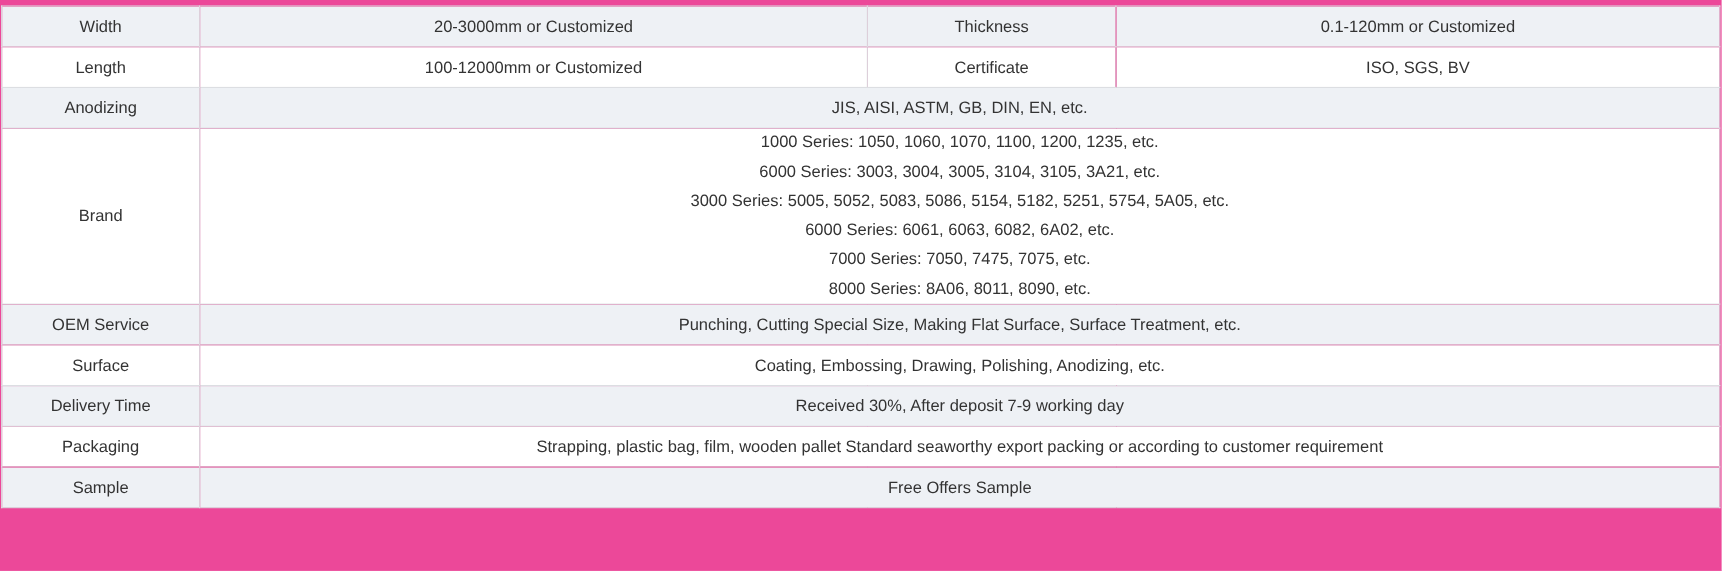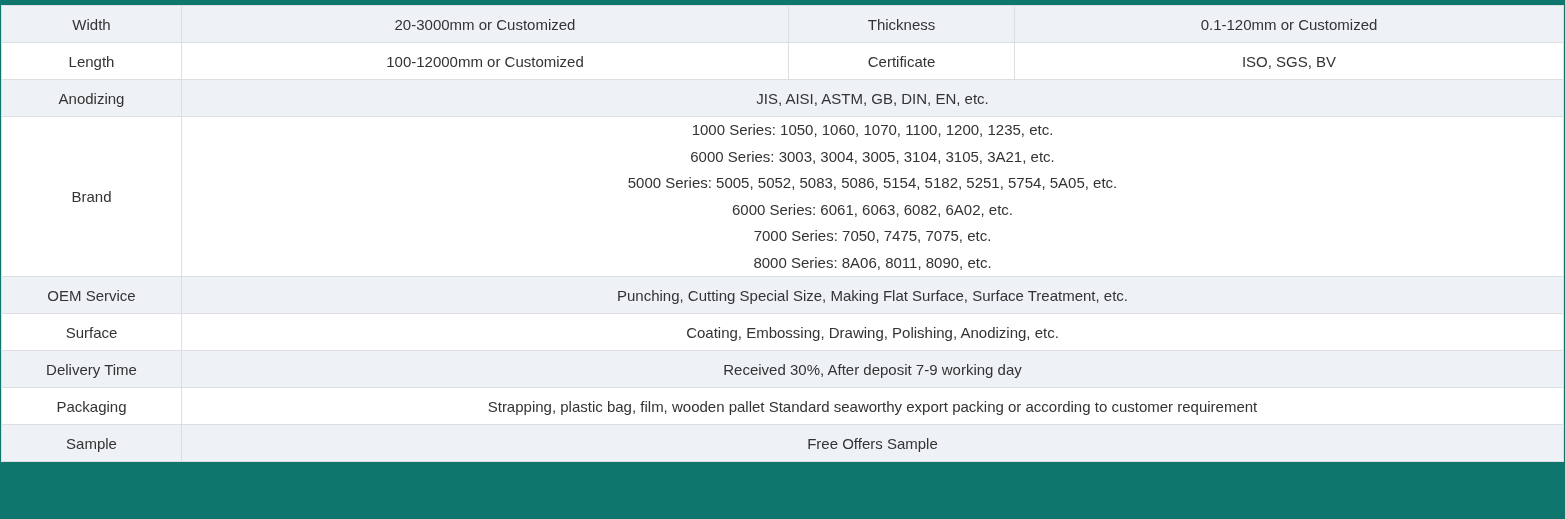--- a/index.html
+++ b/index.html
@@ -7,21 +7,21 @@
     padding: 0;
     background: #ffffff;
     font-family: "Liberation Sans", "DejaVu Sans", sans-serif;
   }
   .spec-wrap {
     width: 1565px;
     height: 519px;
     box-sizing: border-box;
     padding-top: 5px;
     padding-left: 1px;
-    background: #0f766e;
+    background: #ec4899;
   }
   table.spec-table {
     border-collapse: collapse;
     table-layout: fixed;
     width: 1562px;
     color: #333333;
     font-size: 15px;
   }
   table.spec-table td {
     border: 1px solid #dcdee2;
@@ -73,21 +73,21 @@
       </tr>
       <tr>
         <td>Anodizing</td>
         <td colspan="3">JIS, AISI, ASTM, GB, DIN, EN, etc.</td>
       </tr>
       <tr>
         <td>Brand</td>
         <td colspan="3" class="multiline-cell">
           <div class="brand-line">1000 Series: 1050, 1060, 1070, 1100, 1200, 1235, etc.</div>
           <div class="brand-line">6000 Series: 3003, 3004, 3005, 3104, 3105, 3A21, etc.</div>
-          <div class="brand-line">5000 Series: 5005, 5052, 5083, 5086, 5154, 5182, 5251, 5754, 5A05, etc.</div>
+          <div class="brand-line">3000 Series: 5005, 5052, 5083, 5086, 5154, 5182, 5251, 5754, 5A05, etc.</div>
           <div class="brand-line">6000 Series: 6061, 6063, 6082, 6A02, etc.</div>
           <div class="brand-line">7000 Series: 7050, 7475, 7075, etc.</div>
           <div class="brand-line">8000 Series: 8A06, 8011, 8090, etc.</div>
         </td>
       </tr>
       <tr>
         <td>OEM Service</td>
         <td colspan="3">Punching, Cutting Special Size, Making Flat Surface, Surface Treatment, etc.</td>
       </tr>
       <tr>

